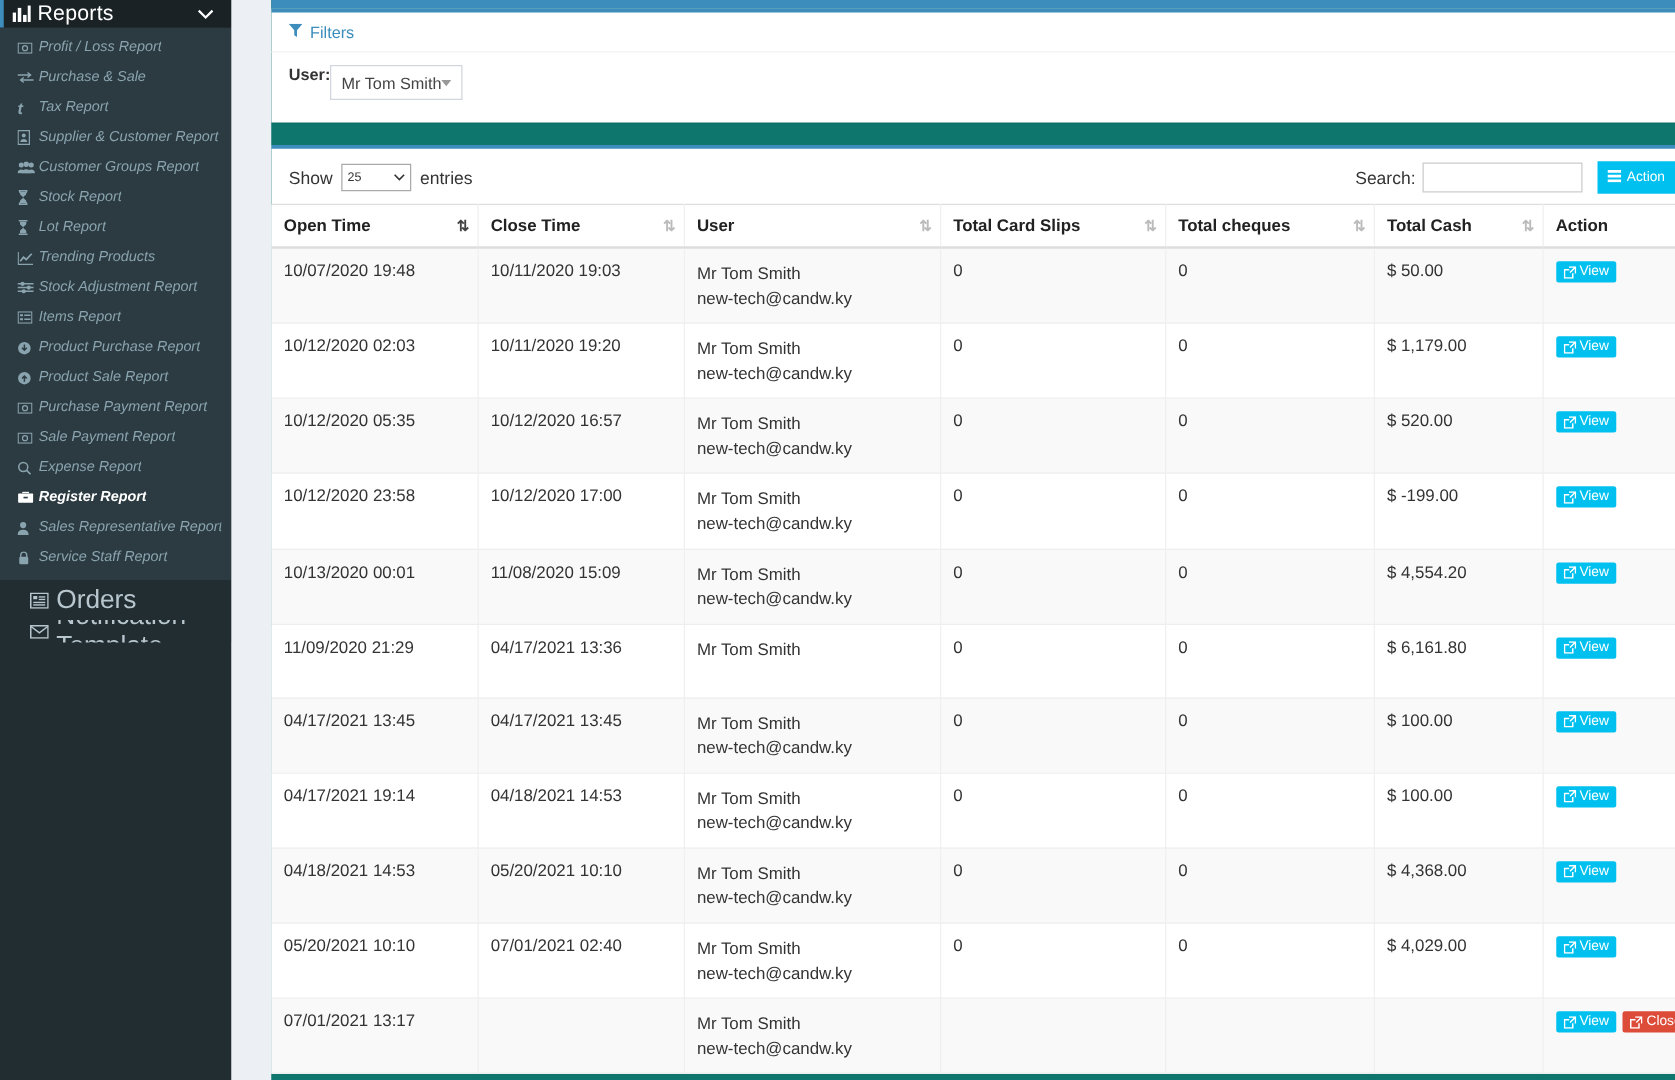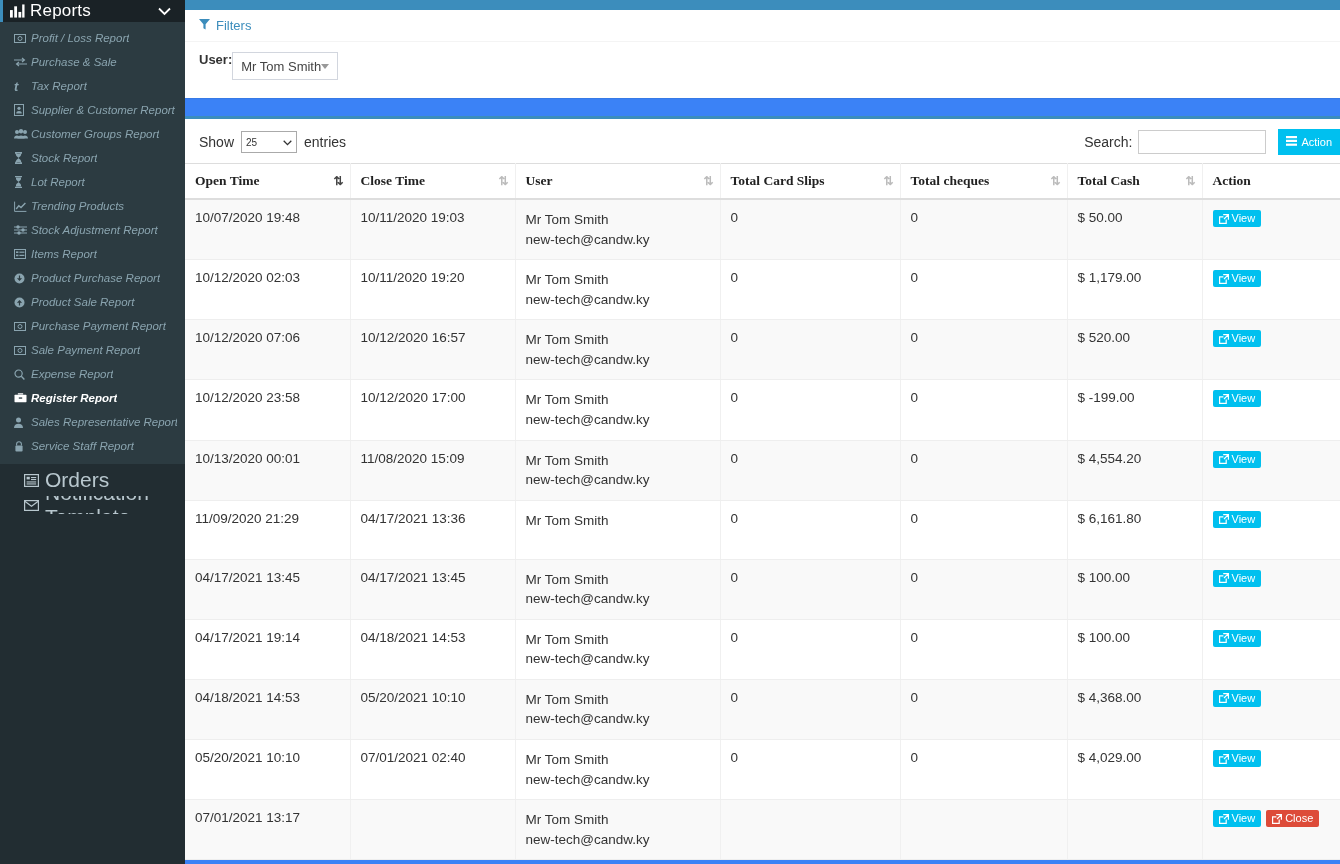--- a/index.html
+++ b/index.html
@@ -54,22 +54,22 @@
   .sb-top-item {
     display:flex; align-items:center; height: 32px;
     padding: 0 24px; color: #b8c7ce; font-size: 21px;
     background: #222d32;
   }
   .sb-top-item .hd-ico { margin-right: 6px; display:flex; align-items:center;}
   .sb-top-item.clipped { height: 18px; overflow:hidden; }
 
   
   .main {
-    flex: 1; height: 864px; background: #3b82f6;
-    overflow: hidden; position: relative;
+    flex: 1; height: 864px; background: #0f766e;
+    overflow: hidden; position: relative; margin-left: 32px;
   }
   .topstrip { height: 7px; background: #3c8dbc; width: 100%; }
 
   .panel {
     background: #fff;
     border-top: 3px solid #3c8dbc;
     margin: 0 0 0 0;
     box-shadow: 0 1px 1px rgba(0,0,0,.06);
   }
   .panel-filters { margin: 0; }
@@ -128,21 +128,21 @@
     font-family: "Liberation Sans", sans-serif; cursor:pointer;
   }
 
   table.dt { width: 100%; border-collapse: collapse; table-layout: fixed; }
   table.dt th {
     text-align:left; font-size: 13.5px; color:#222; font-weight:bold;
     padding: 9px 8px 9px 10px;
     border-top: 1px solid #ddd; border-bottom: 2px solid #ddd;
     background:#fff; vertical-align: middle;
   }
-  table.dt th .thin { display:flex; align-items:flex-end; justify-content:space-between;font-family:Liberation Serif, serif; }
+  table.dt th .thin { display:flex; align-items:flex-end; justify-content:space-between; }
   .sortico { color:#bbb; font-size: 12px; margin-left:6px; letter-spacing:-2px; }
   .sortico.asc { color:#444; }
   table.dt td {
     font-size: 13.5px; color:#333;
     padding: 10px 8px 10px 10px;
     border-bottom: 1px solid #eee;
     border-right: 1px solid #f0f0f0;
     vertical-align: top;
     height: 59px;
   }
@@ -560,21 +560,21 @@
               <td>$ 1,179.00</td>
               <td><button class="btn-view">
                   <svg class="ext-ico" width="10" height="10" viewBox="0 0 10 10">
                     <path d="M4.2.6h5.2v5.2M9.4.6L5 5" stroke="#fff" stroke-width="1.2" fill="none"></path>
                     <path d="M7.2 5.6v3.8H.6V2.8h3.8" stroke="#fff" stroke-width="1.2" fill="none"></path>
                   </svg>
                   <span>View</span>
                 </button></td>
             </tr>
             <tr class="odd">
-              <td>10/12/2020 07:06</td>
+              <td>10/12/2020 05:35</td>
               <td>10/12/2020 16:57</td>
               <td>
                 <div class="ucell">
                   <span class="uname">Mr Tom Smith</span>
                   <span class="umail">new-tech@candw.ky</span>
                 </div>
               </td>
               <td>0</td>
               <td>0</td>
               <td>$ 520.00</td>

